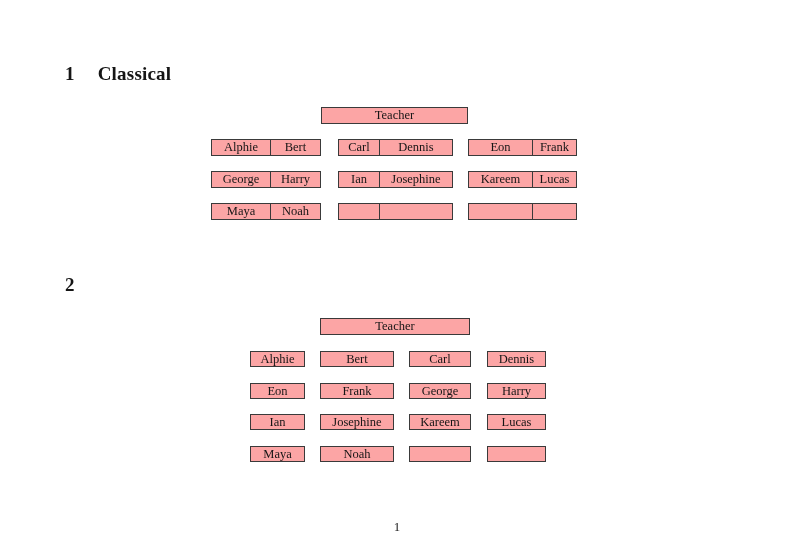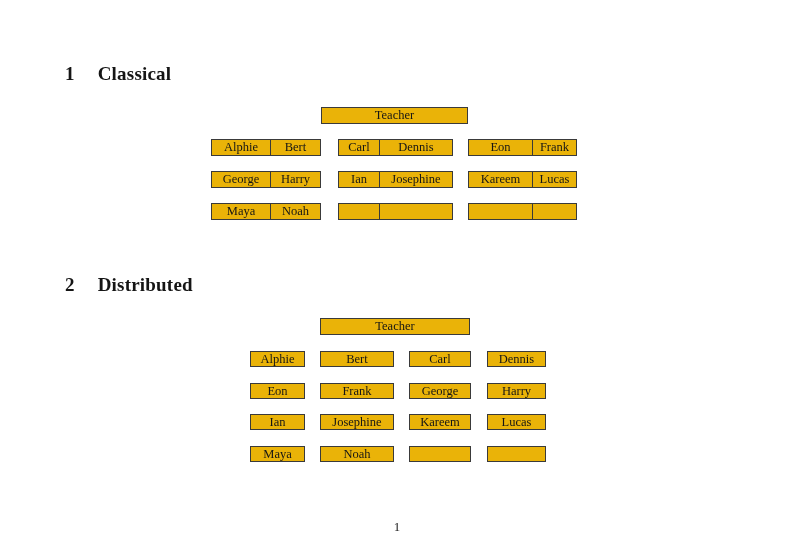--- a/index.html
+++ b/index.html
@@ -20,21 +20,21 @@
     font-weight: bold;
     font-size: 19px;
     letter-spacing: 0.2px;
     color: #151515;
   }
   .section-heading .sec-num { margin-right: 23px; }
   .desk {
     position: absolute;
     box-sizing: border-box;
     border: 1px solid #3a3a3a;
-    background: #eab308;
+    background: #fca5a5;
     display: flex;
     align-items: stretch;
   }
   .seat {
     box-sizing: border-box;
     display: flex;
     align-items: center;
     justify-content: center;
     font-size: 12.5px;
     line-height: 1;
@@ -102,21 +102,20 @@
     <span class="seat divided" style="width:41px;"></span>
     <span class="seat fill"></span>
   </div>
   <div class="desk" style="left:468px; top:203px; width:109px; height:17px;">
     <span class="seat divided" style="width:64px;"></span>
     <span class="seat fill"></span>
   </div>
 
   <div class="section-heading" style="left:65px; top:274px;">
     <span class="sec-num">2</span>
-    <span class="sec-title">Distributed</span>
   </div>
 
   <div class="desk teacher-desk" style="left:320px; top:318px; width:150px; height:17px;">
     <span class="seat">Teacher</span>
   </div>
 
   <div class="desk" style="left:250px; top:351px; width:55px; height:16px;">
     <span class="seat fill">Alphie</span>
   </div>
   <div class="desk" style="left:320px; top:351px; width:74px; height:16px;">

